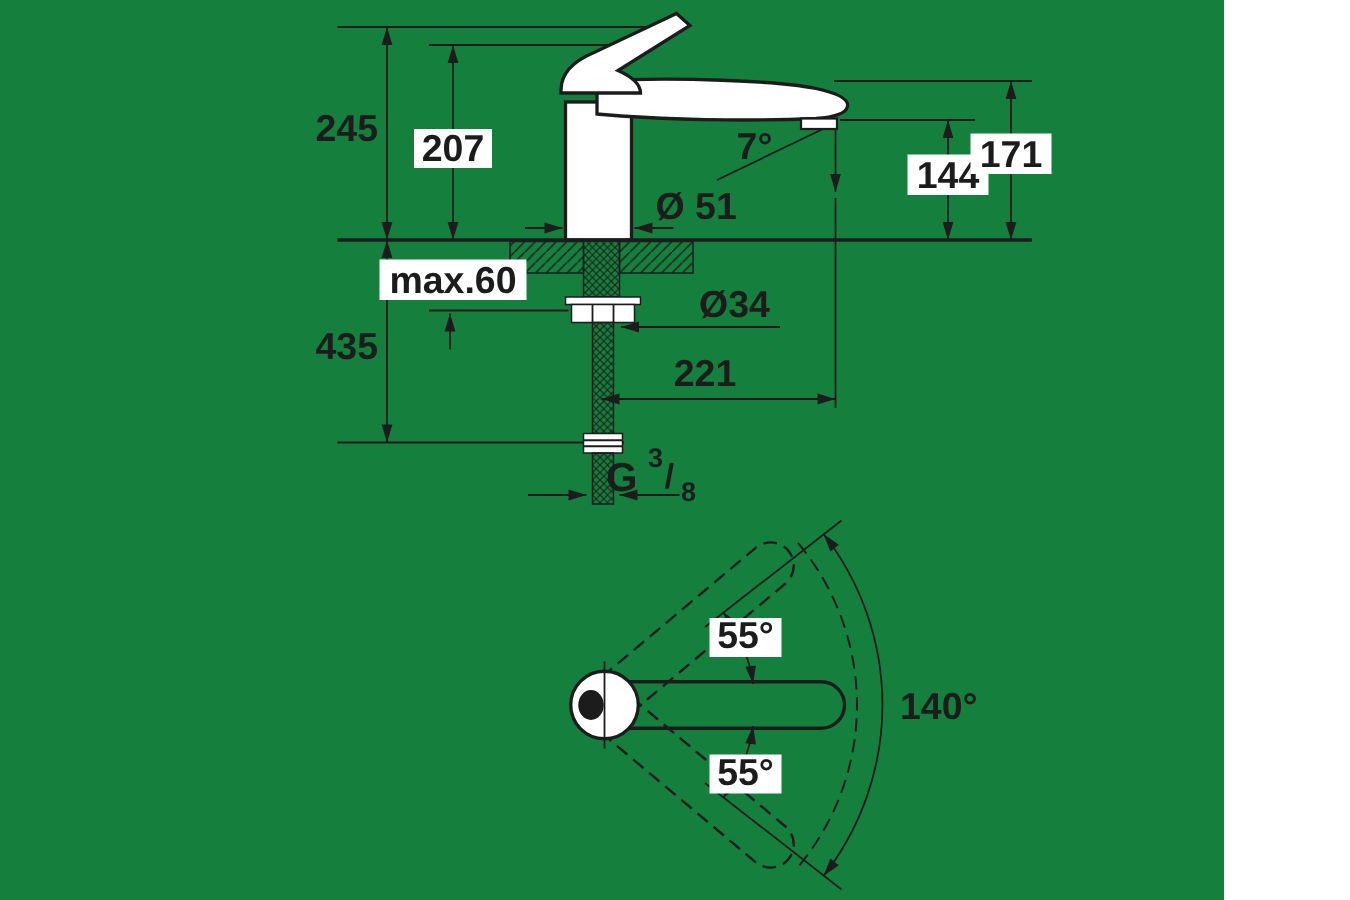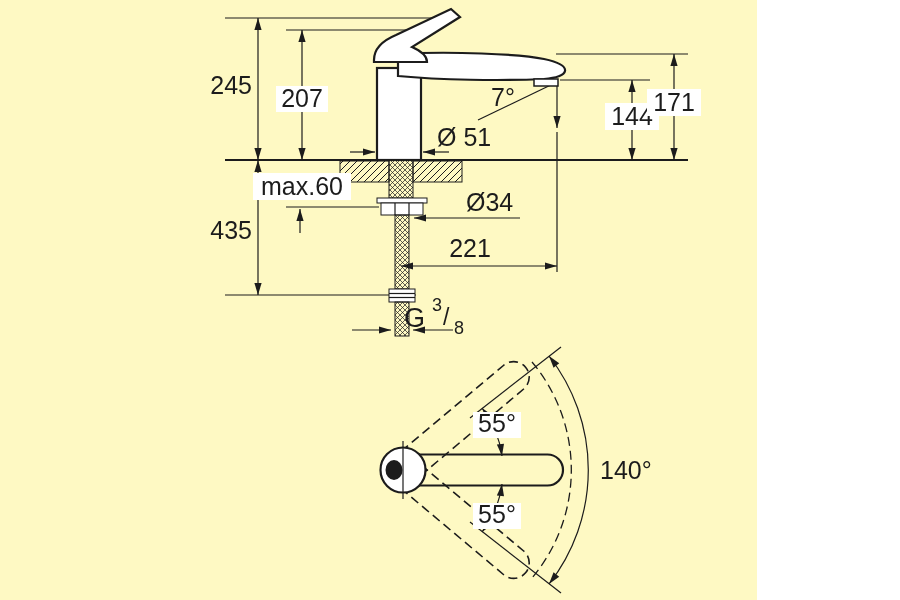--- a/index.html
+++ b/index.html
@@ -1,16 +1,16 @@
 <!DOCTYPE html>
 <html><head>
 <meta charset="utf-8">
 <style>
   html,body{margin:0;padding:0;background:#ffffff;}
-  .canvas{width:757px;height:600px;position:relative;background:#fef9c3;overflow:hidden;}
+  .canvas{width:816px;height:600px;position:relative;background:#15803d;overflow:hidden;font-weight:bold;}
   svg{display:block;}
   svg text{font-family:"Liberation Sans", sans-serif; fill:#1c1c1c;}
   .t26{font-size:25px;}
   .t28{font-size:27px;}
   .t19{font-size:18px;}
   .t24{font-size:23px;}
   .obj{stroke:#1c1c1c;stroke-width:2.2;fill:#ffffff;}
   .objn{stroke:#1c1c1c;stroke-width:2.2;fill:none;}
   .thin{stroke:#1c1c1c;stroke-width:1.2;fill:none;}
   .dim{stroke:#1c1c1c;stroke-width:1.2;fill:none;}

